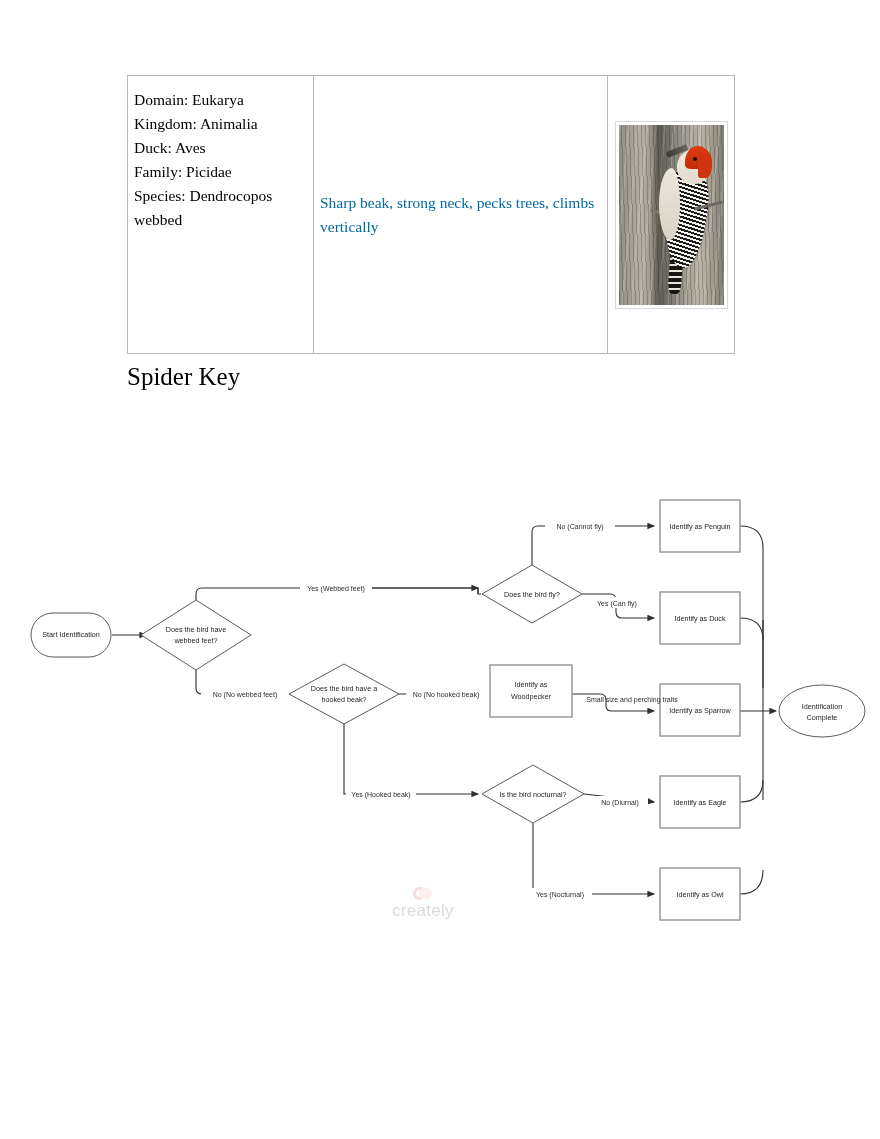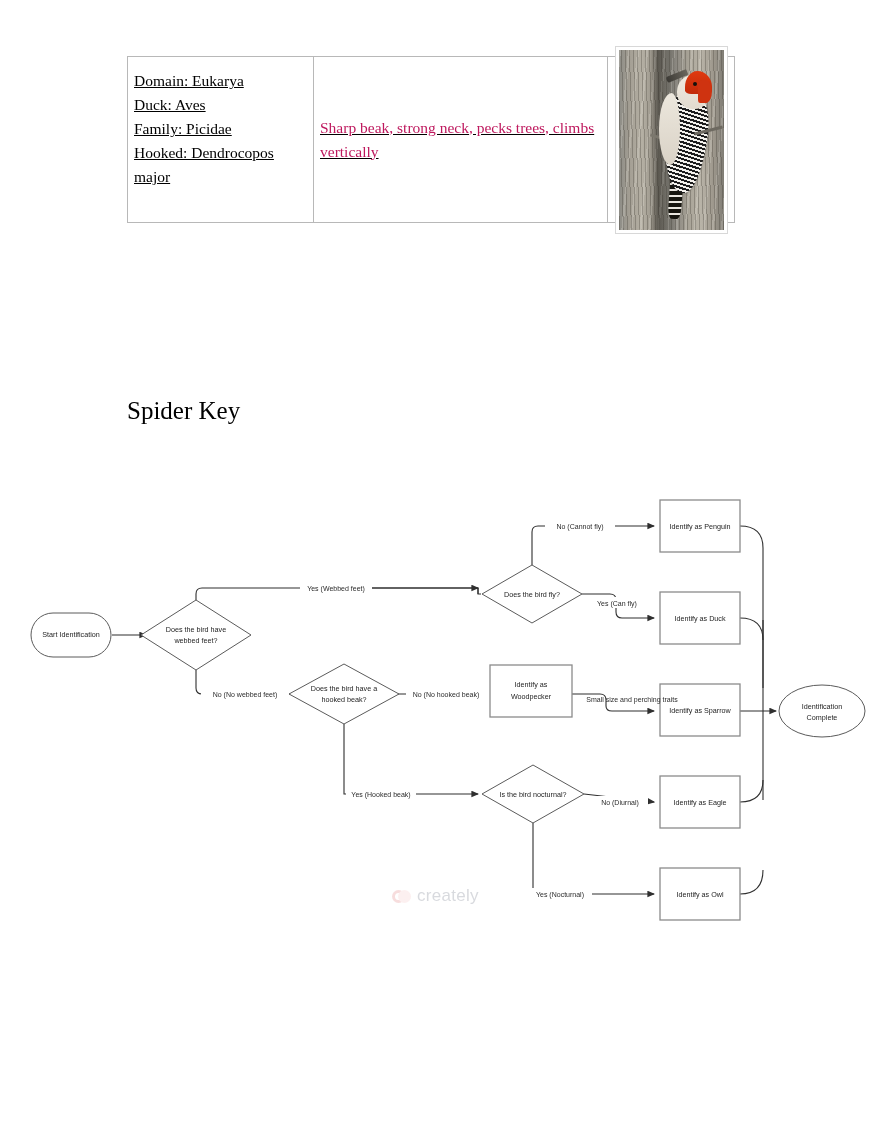--- a/index.html
+++ b/index.html
@@ -15,27 +15,26 @@
     width: 880px;
     height: 1139px;
     background: #ffffff;
     overflow: hidden;
   }
 
   
   .tax-table {
     position: absolute;
     left: 127px;
-    top: 56px;
+    top: 75px;
     width: 608px;
-    height: 167px;
+    height: 279px;
     border: 1px solid #b8b8b8;
     box-sizing: border-box;
     display: flex;
-    text-decoration: underline;
   }
   .tax-cell {
     box-sizing: border-box;
     height: 100%;
     position: relative;
   }
   .cell-taxonomy {
     width: 186px;
     border-right: 1px solid #b8b8b8;
     padding: 12px 0 0 6px;
@@ -55,21 +54,21 @@
   }
   .tax-line {
     font-size: 15.5px;
     line-height: 24px;
     color: #000;
     white-space: nowrap;
   }
   .traits-text {
     font-size: 15.5px;
     line-height: 24px;
-    color: #be185d;
+    color: #0369a1;
   }
 
   
   .photo-frame {
     width: 113px;
     height: 188px;
     border: 1px solid #d8d8d8;
     box-sizing: border-box;
     background: #ffffff;
     padding: 3px;
@@ -204,21 +203,20 @@
   }
 
   
   .section-title {
     position: absolute;
     left: 127px;
     top: 362px;
     font-size: 25px;
     line-height: 30px;
     color: #000;
-    margin-top: 34px;
   }
 
   
   .flow {
     position: absolute;
     left: 0;
     top: 470px;
     width: 880px;
     height: 470px;
   }
@@ -256,22 +254,22 @@
     stroke-width: 1.1;
   }
 
   
   .watermark {
     position: absolute;
     left: 392px;
     top: 886px;
     display: flex;
     align-items: center;
-    gap: 5px;
     opacity: 0.55;
+    flex-direction: column;
   }
   .wm-mark {
     position: relative;
     width: 20px;
     height: 15px;
   }
   .wm-c1, .wm-c2 {
     position: absolute;
     top: 1px;
     width: 13px;
@@ -291,23 +289,24 @@
 </style>
 </head>
 <body>
 
 <div class="page">
 
   <div class="tax-table">
 
     <div class="tax-cell cell-taxonomy">
       <div class="tax-line">Domain: Eukarya</div>
+      <div class="tax-line">Kingdom: Animalia</div>
       <div class="tax-line">Duck: Aves</div>
       <div class="tax-line">Family: Picidae</div>
-      <div class="tax-line" style="white-space:normal;">Hooked: Dendrocopos major</div>
+      <div class="tax-line" style="white-space:normal;">Species: Dendrocopos webbed</div>
     </div>
 
     <div class="tax-cell cell-traits">
       <div class="traits-text">Sharp beak, strong neck, pecks trees, climbs vertically</div>
     </div>
 
     <div class="tax-cell cell-image">
       <div class="photo-frame">
         <div class="photo">
           <div class="bark-lines"></div>

